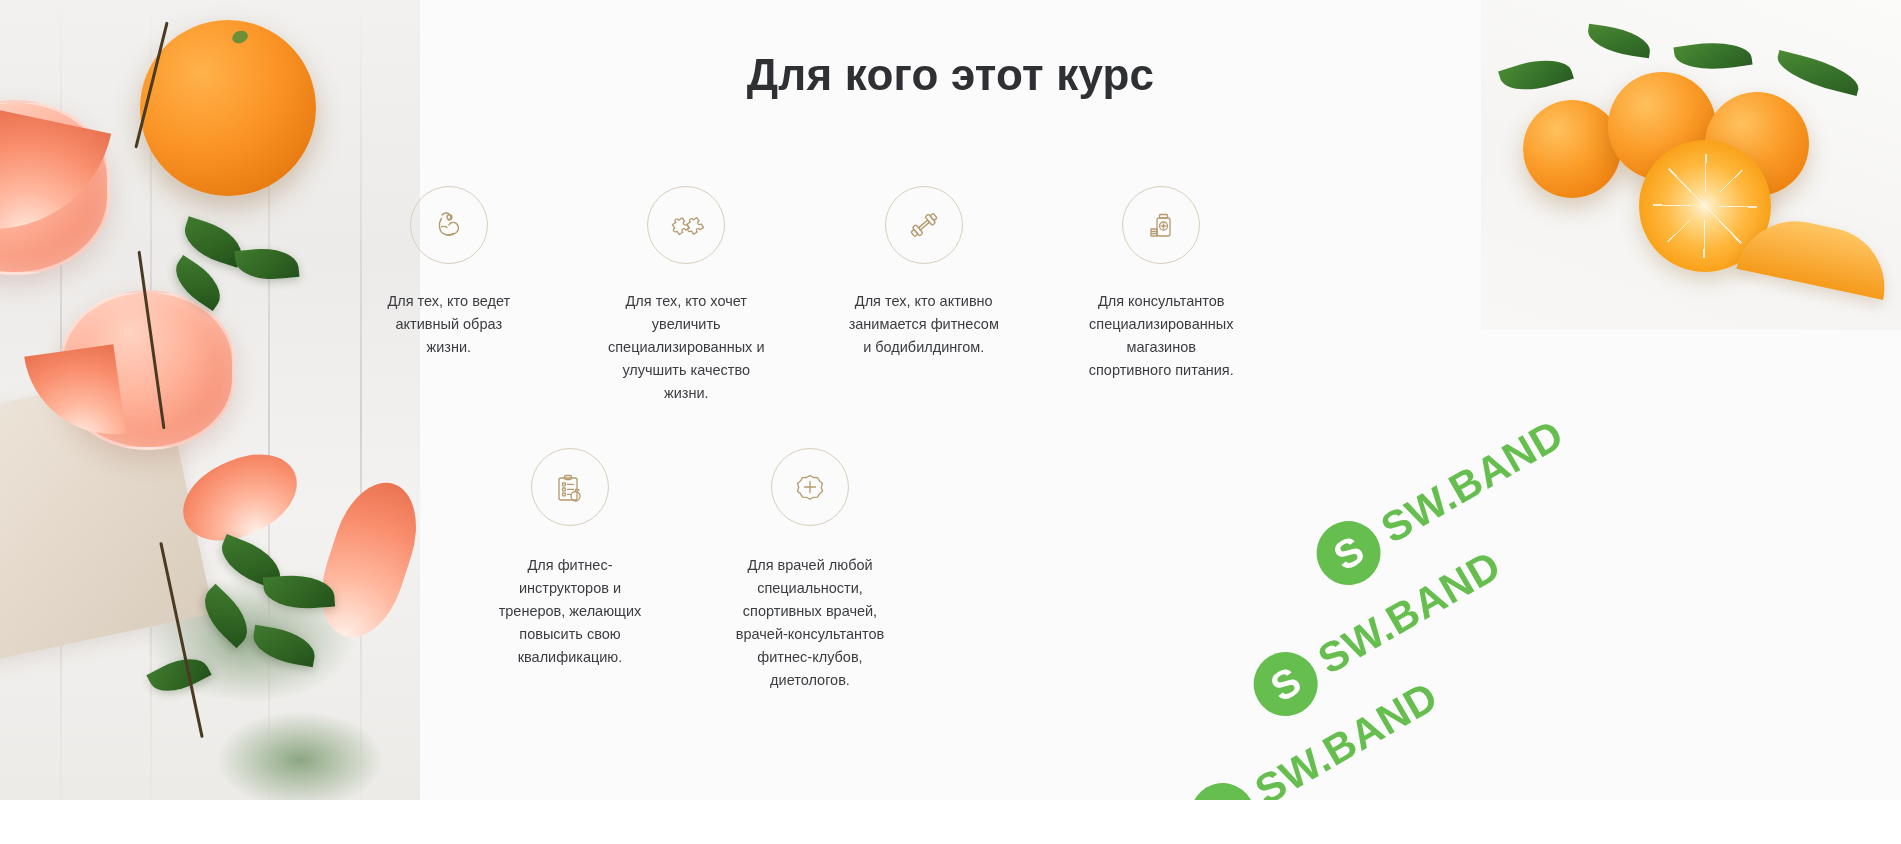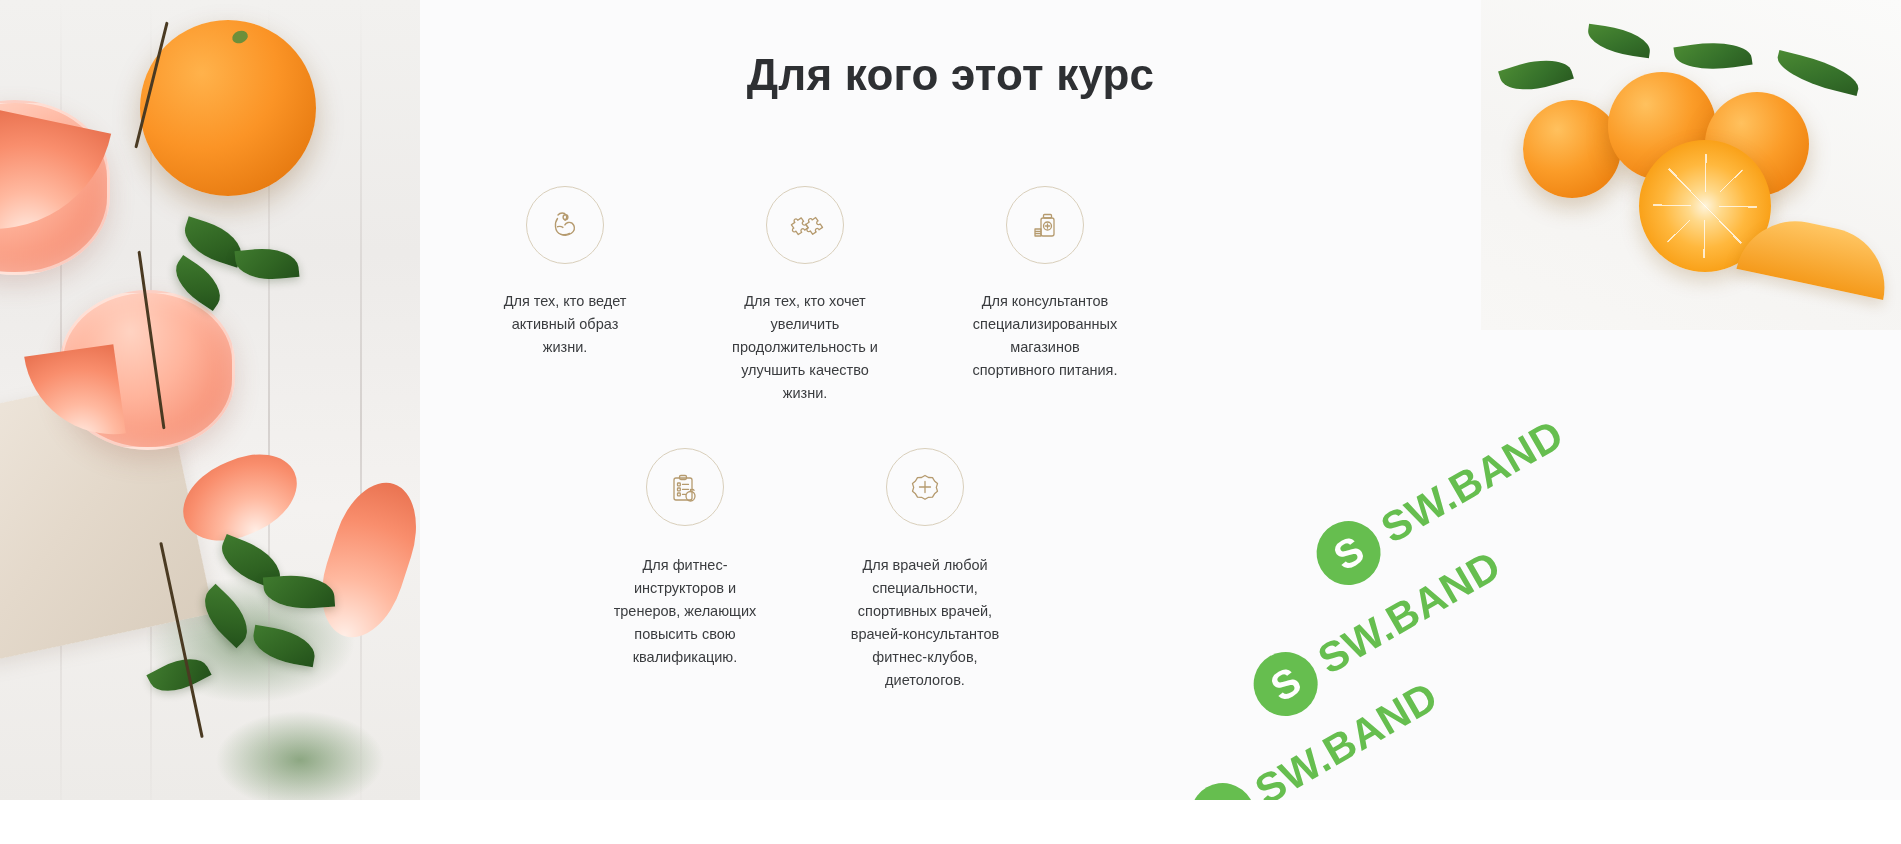--- a/index.html
+++ b/index.html
@@ -120,21 +120,21 @@
   }
 
   
   .title {
     position:absolute; top:50px; left:0; right:0;
     text-align:center;
     font-size:44px; font-weight:bold; color:#2e3033;
     letter-spacing:0.2px;
   }
   .grid-row {
-    position:absolute; display:flex; justify-content:center;
+    position:absolute; display:flex; 
   }
   .row1 { top:186px; left:330px; width:950px; }
   .row2 { top:440px; left:450px; width:710px; }
 
   .cell { width:160px; display:flex; flex-direction:column; align-items:center; }
   .row1 .cell { margin:0 40px; }
   .row2 .cell { margin:8px 40px; }
 
   .icon-circle {
     width:78px; height:78px; border-radius:50%;
@@ -242,25 +242,41 @@
       <div class="icon-circle">
         <svg width="40" height="40" viewBox="0 0 40 40" fill="none" stroke="#b59a6e" stroke-width="1.3" stroke-linecap="round" stroke-linejoin="round">
           <g transform="rotate(-35 20 20)">
             <path d="M9 12h4.2a1.9 1.9 0 1 1 3.6 0H21v4.2a1.9 1.9 0 1 0 0 3.6V24h-4.2a1.9 1.9 0 1 0-3.6 0H9v-4.2a1.9 1.9 0 1 1 0-3.6V12z"></path>
             <path d="M21 20h4.2a1.9 1.9 0 1 1 3.6 0H33v4.2a1.9 1.9 0 1 0 0 3.6V32h-4.2a1.9 1.9 0 1 0-3.6 0H21v-4.2a1.9 1.9 0 1 1 0-3.6V20z"></path>
           </g>
         </svg>
       </div>
       <div class="cell-text">Для тех, кто хочет
 увеличить
-продолжительность и
+специализированных и
 улучшить качество
 жизни.</div>
     </div>
 
+    <div class="cell">
+      <div class="icon-circle">
+        <svg width="40" height="40" viewBox="0 0 40 40" fill="none" stroke="#b59a6e" stroke-width="1.4" stroke-linecap="round" stroke-linejoin="round">
+          <g transform="rotate(-40 20 20)">
+            <rect x="5.5" y="17" width="4" height="6" rx="1"></rect>
+            <rect x="9.5" y="14.5" width="4.5" height="11" rx="1.4"></rect>
+            <rect x="14" y="18.6" width="12" height="2.8" rx="1"></rect>
+            <rect x="26" y="14.5" width="4.5" height="11" rx="1.4"></rect>
+            <rect x="30.5" y="17" width="4" height="6" rx="1"></rect>
+          </g>
+        </svg>
+      </div>
+      <div class="cell-text">Для тех, кто активно
+занимается фитнесом
+и бодибилдингом.</div>
+    </div>
 
     <div class="cell">
       <div class="icon-circle">
         <svg width="40" height="40" viewBox="0 0 40 40" fill="none" stroke="#b59a6e" stroke-width="1.3" stroke-linecap="round" stroke-linejoin="round">
           <rect x="16" y="13" width="13" height="18" rx="2"></rect>
           <rect x="18.5" y="9.5" width="8" height="3.5" rx="1"></rect>
           <circle cx="22.5" cy="21" r="4"></circle>
           <path d="M22.5 18.8v4.4M20.3 21h4.4"></path>
           <path d="M10 24h6v7h-6z"></path>
           <path d="M10.5 26.5h5M10.5 28.7h5"></path>

